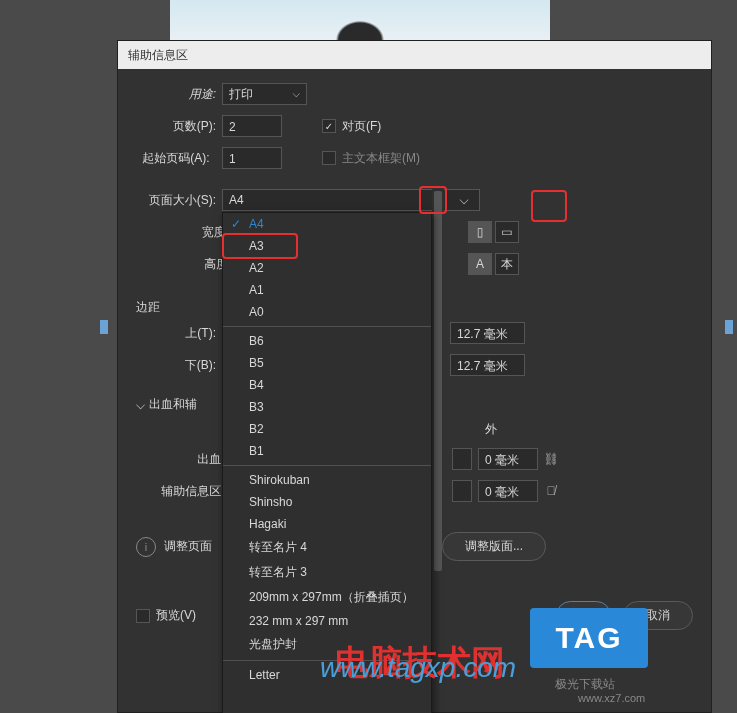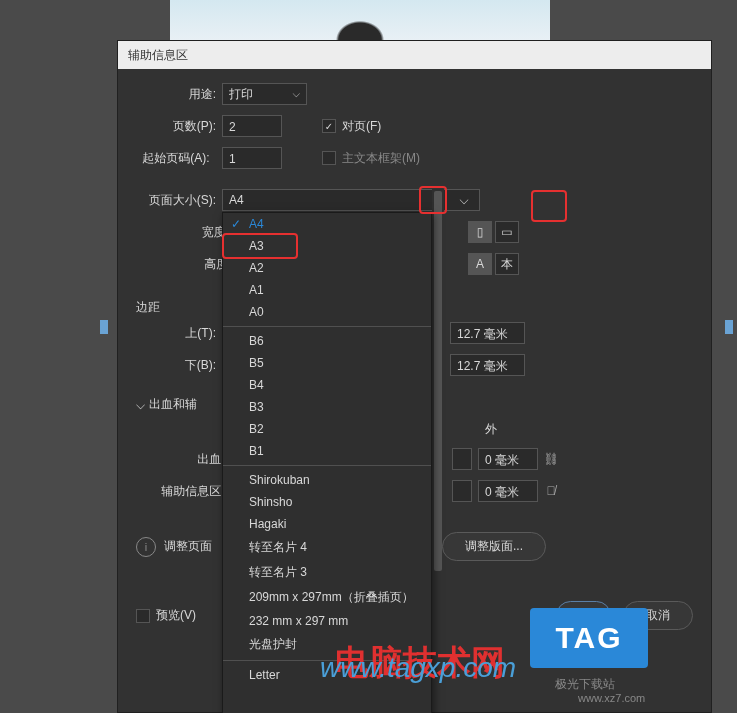--- a/index.html
+++ b/index.html
@@ -90,21 +90,21 @@
 <div class="bg-head"></div>
 
 <div class="ruler-handle" style="left:100px; top:320px;"></div>
 <div class="ruler-handle" style="left:725px; top:320px;"></div>
 
 <div class="dialog">
   <div class="titlebar">辅助信息区</div>
   <div class="dialog-body">
     
     <div class="row">
-      <div class="lbl" style="width:80px;">用途:</div>
+      <div class="lbl" style="width:80px;font-style:italic;">用途:</div>
       <div class="select" style="width:85px;">
         <span>打印</span>
           <span class="chev">⌵</span>
       </div>
     </div>
 
     <div class="row">
       <div class="lbl" style="width:80px;">页数(P):</div>
       <div class="input" style="width:60px;">2</div>
       <div style="width:40px;"></div>

